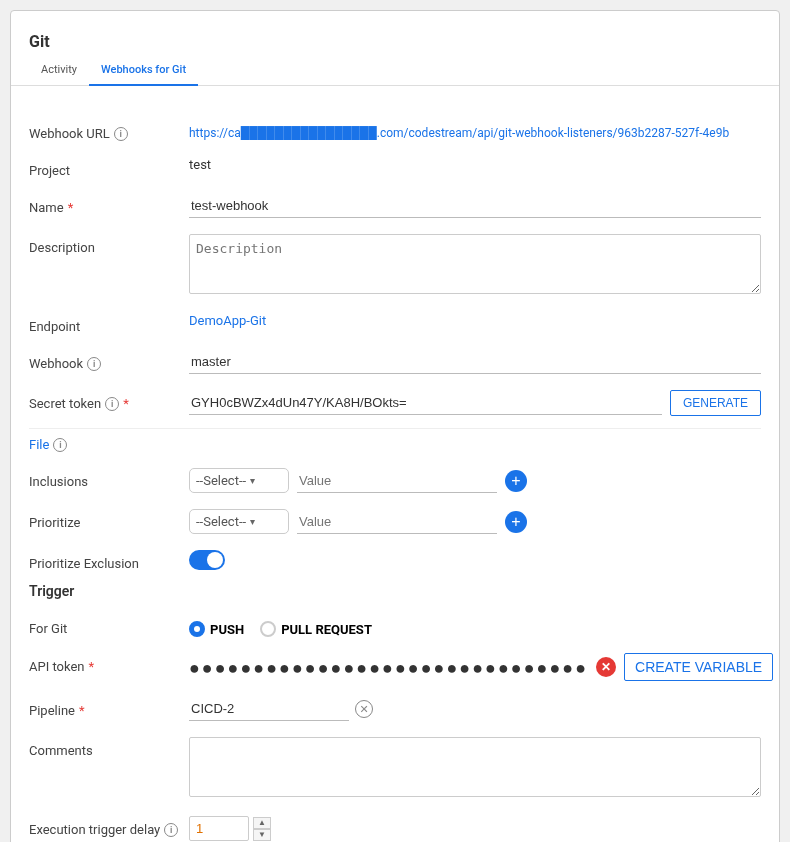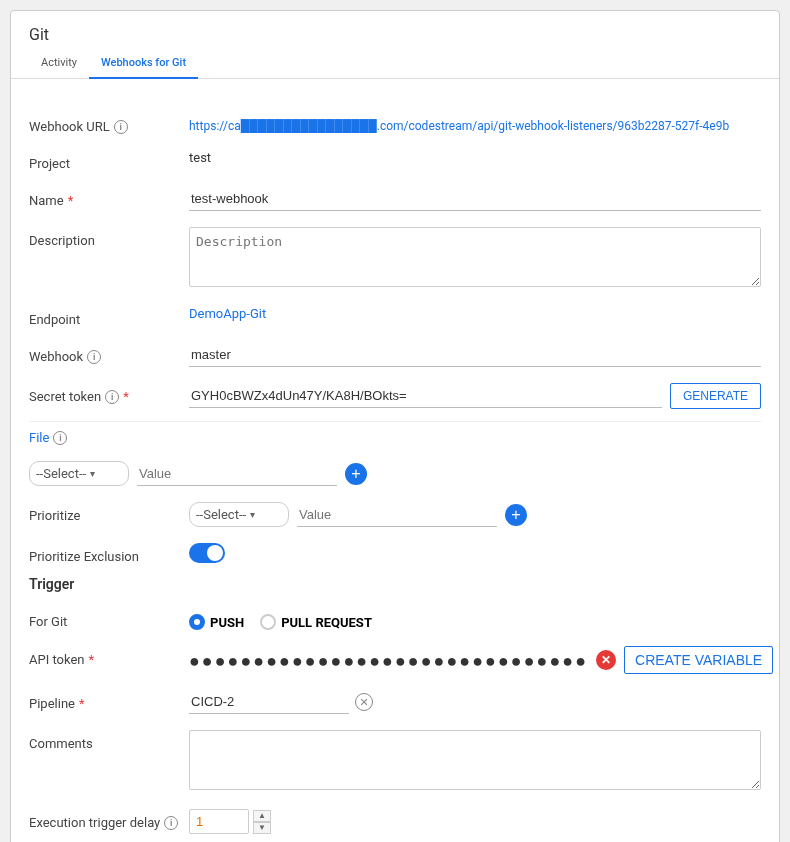--- a/index.html
+++ b/index.html
@@ -15,23 +15,23 @@
     .window {
       background: #fff;
       border: 1px solid #ccc;
       border-radius: 4px;
       width: 770px;
       min-height: 820px;
       overflow: hidden;
     }
     .window-title {
       font-size: 16px;
-      font-weight: 400;
-      color: #333;
-      padding: 14px 18px 0 18px;
+      font-weight: 700;
+      color: #333;
+      padding: 21px 18px 0 18px;
     }
     .tabs {
       display: flex;
       border-bottom: 1px solid #ddd;
       padding: 0 18px;
       margin-top: 4px;
     }
     .tab {
       padding: 8px 12px;
       cursor: pointer;
@@ -156,21 +156,21 @@
       align-items: center;
       gap: 4px;
     }
     .select-value {
       display: flex;
       align-items: center;
       gap: 8px;
     }
     .select-dropdown {
       border: 1px solid #ccc;
-      border-radius: 10px;
+      border-radius: 5px;
       padding: 4px 6px;
       font-size: 13px;
       color: #555;
       background: #fff;
       cursor: pointer;
       display: flex;
       align-items: center;
       gap: 4px;
       min-width: 100px;
     }
@@ -491,20 +491,21 @@
     </div>
 
     <hr class="divider">
 
     <div class="section-label">
       <span>File</span>
       <span class="info-icon">i</span>
     </div>
 
     <div class="form-row">
+      <div class="label-col">Inclusions</div>
       <div class="value-col">
         <div class="select-value">
           <div class="select-dropdown">
             <span>--Select--</span>
             <span class="chevron-icon">▾</span>
           </div>
           <input type="text" class="value-input" placeholder="Value" style="">
           <button class="add-btn">+</button>
         </div>
       </div>

